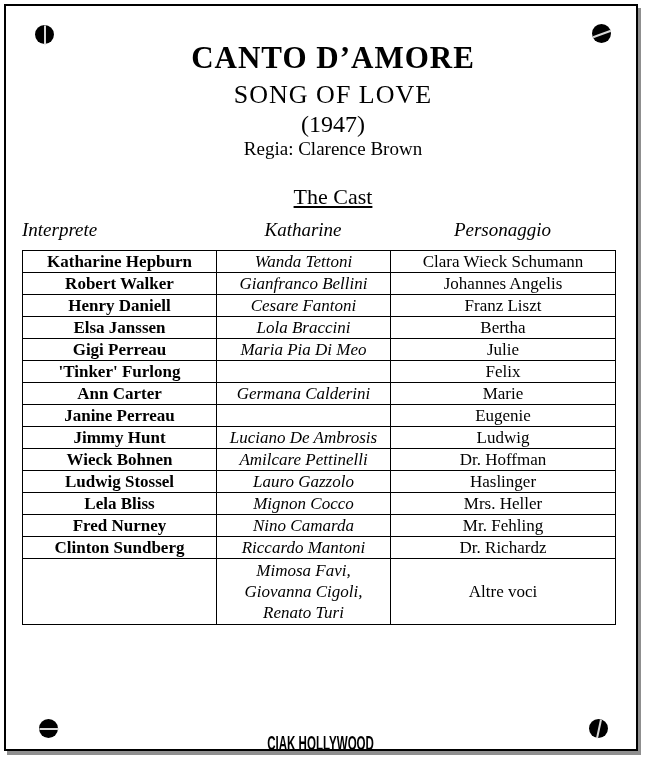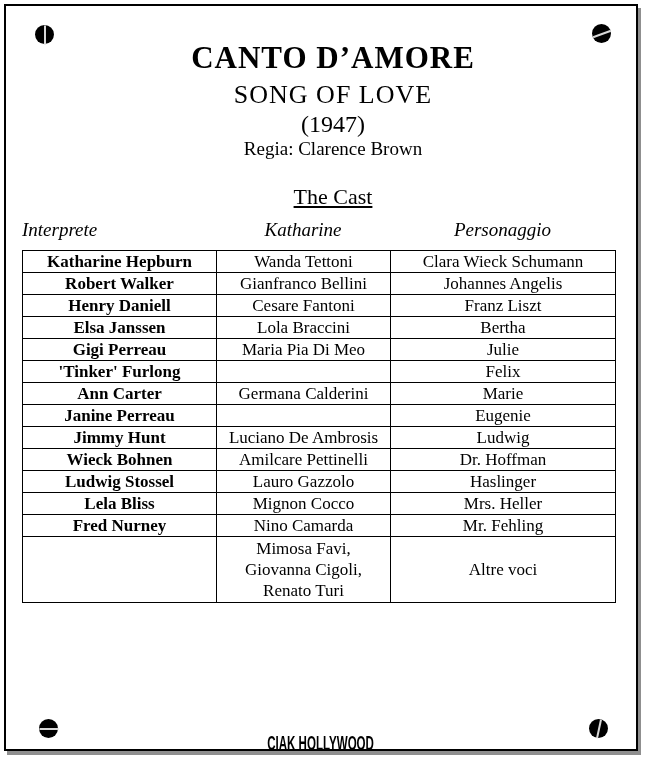--- a/index.html
+++ b/index.html
@@ -113,21 +113,21 @@
     border: 1.5px solid #000000;
     text-align: center;
     vertical-align: middle;
     font-size: 17px;
     height: 21px;
     line-height: 21px;
     padding: 0 8px;
     overflow: hidden;
   }
   table.cast td:nth-child(1) { font-weight: bold; }
-  table.cast td:nth-child(2) { white-space: pre-line; margin-top: 12px; }
+  table.cast td:nth-child(2) { font-style: italic; white-space: pre-line; margin-top: 12px; }
   table.cast tr.multi td { height: 65px; line-height: 21px; }
 
   
   .footer-logo {
     position: absolute;
     left: 0;
     top: 728px;
     width: 100%;
     text-align: center;
   }
@@ -231,20 +231,25 @@
         <tr>
           <td>Lela Bliss</td>
           <td>Mignon Cocco</td>
           <td>Mrs. Heller</td>
         </tr>
         <tr>
           <td>Fred Nurney</td>
           <td>Nino Camarda</td>
           <td>Mr. Fehling</td>
         </tr>
+        <tr>
+          <td>Clinton Sundberg</td>
+          <td>Riccardo Mantoni</td>
+          <td>Dr. Richardz</td>
+        </tr>
         <tr class="multi">
           <td></td>
           <td>Mimosa Favi,
 Giovanna Cigoli,
 Renato Turi</td>
           <td>Altre voci</td>
         </tr>
       </tbody>
   </table>
 

